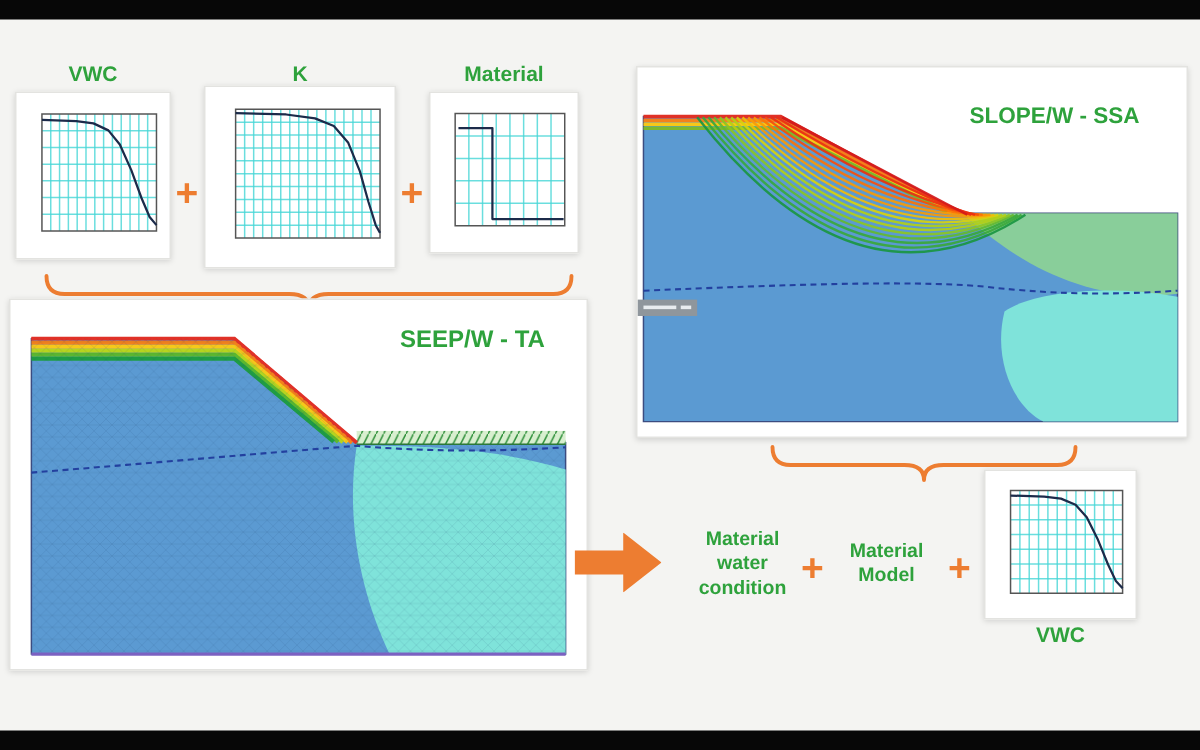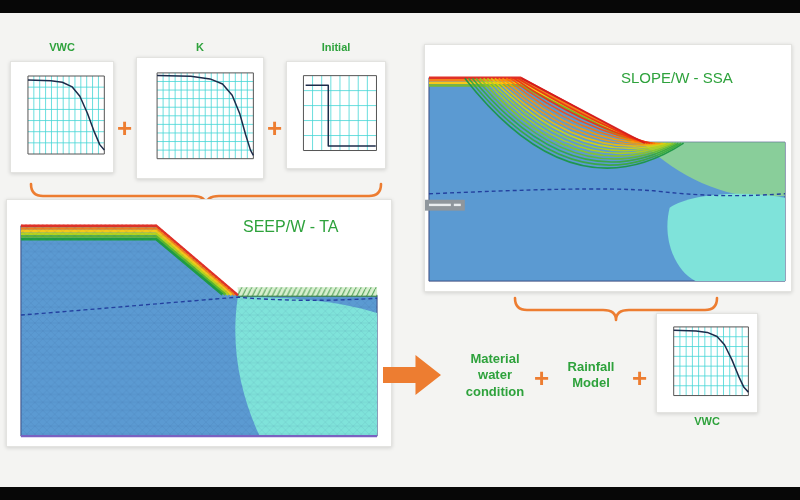--- a/index.html
+++ b/index.html
@@ -5,22 +5,22 @@
   html,body{margin:0;padding:0}
   body{width:800px;height:500px;position:relative;background:#070707;overflow:hidden;
        font-family:"Liberation Sans",sans-serif;}
   .bar{position:absolute;left:0;width:800px;background:#070707}
   #top-bar{top:0;height:13px}
   #bottom-bar{top:487px;height:13px}
   .stage{position:absolute;left:0;top:13px;width:800px;height:474px;background:#f4f4f2}
   .card{position:absolute;background:#fff;border:1px solid #e3e3e0;box-shadow:0 1px 4px rgba(0,0,0,.15);box-sizing:border-box}
   .chart-card{padding:5px}
   .chart-card svg{width:100%;height:100%;display:block}
-  .glabel{position:absolute;color:var(--green-label,#2ea23c);font-weight:bold;font-size:11px;text-align:center}
-  .panel-title{position:absolute;color:var(--green-label,#2ea23c);font-weight:normal;font-size:15px;z-index:3}
+  .glabel{position:absolute;color:var(--green-label,#2ea23c);font-weight:bold;font-size:14px;text-align:center}
+  .panel-title{position:absolute;color:var(--green-label,#2ea23c);font-weight:bold;font-size:15px;text-align:center;z-index:3}
   .plus{position:absolute;color:var(--orange,#ed7d31);font-weight:bold;font-size:26px;line-height:1}
   .brace{position:absolute}
   .brace path{stroke:var(--orange,#ed7d31);stroke-width:2.6;fill:none;stroke-linecap:round;stroke-linejoin:round}
   .arrow{position:absolute;background:var(--orange,#ed7d31);
          clip-path:polygon(0 30%,56% 30%,56% 0,100% 50%,56% 100%,56% 70%,0 70%)}
   .fillsvg{position:absolute;left:0;top:0;width:100%;height:100%}
   .wraplabel{line-height:1.25;font-size:13px}
 </style>
 </head>
 <body>
@@ -87,21 +87,21 @@
         <line x1="13" y1="63.6" x2="96" y2="63.6" stroke="var(--grid-cyan)" stroke-width="1" vector-effect="non-scaling-stroke" opacity="0.8"></line>
         <line x1="13" y1="71.4" x2="96" y2="71.4" stroke="var(--grid-cyan)" stroke-width="1" vector-effect="non-scaling-stroke" opacity="0.8"></line>
         <line x1="13" y1="79.2" x2="96" y2="79.2" stroke="var(--grid-cyan)" stroke-width="1" vector-effect="non-scaling-stroke" opacity="0.8"></line>
         <rect x="13" y="9" width="83" height="78" fill="none" stroke="#555" stroke-width="1" vector-effect="non-scaling-stroke"></rect>
         <polyline points="13.00,11.34 42.05,12.12 58.65,14.46 69.44,19.14 77.74,29.28 84.38,46.44 89.36,65.16 93.51,79.20 96.00,83.88" fill="none" stroke="var(--curve)" stroke-width="1.5" vector-effect="non-scaling-stroke" stroke-linejoin="round"></polyline>
       </svg>
   </div>
 
   <div class="plus" style="left:267px;top:102px">+</div>
 
-  <div class="glabel" style="left:286px;top:28px;width:100px">Initial</div>
+  <div class="glabel" style="left:286px;top:28px;width:100px">Material</div>
   <div class="card chart-card" style="left:286px;top:48px;width:100px;height:108px">
     <svg viewBox="0 0 100 100" preserveAspectRatio="none">
         <rect x="13" y="9" width="83" height="78" fill="#ffffff"></rect>
         <line x1="23.375" y1="9" x2="23.375" y2="87" stroke="var(--grid-cyan)" stroke-width="1" vector-effect="non-scaling-stroke" opacity="0.8"></line>
         <line x1="33.75" y1="9" x2="33.75" y2="87" stroke="var(--grid-cyan)" stroke-width="1" vector-effect="non-scaling-stroke" opacity="0.8"></line>
         <line x1="44.125" y1="9" x2="44.125" y2="87" stroke="var(--grid-cyan)" stroke-width="1" vector-effect="non-scaling-stroke" opacity="0.8"></line>
         <line x1="54.5" y1="9" x2="54.5" y2="87" stroke="var(--grid-cyan)" stroke-width="1" vector-effect="non-scaling-stroke" opacity="0.8"></line>
         <line x1="64.875" y1="9" x2="64.875" y2="87" stroke="var(--grid-cyan)" stroke-width="1" vector-effect="non-scaling-stroke" opacity="0.8"></line>
         <line x1="75.25" y1="9" x2="75.25" y2="87" stroke="var(--grid-cyan)" stroke-width="1" vector-effect="non-scaling-stroke" opacity="0.8"></line>
         <line x1="85.625" y1="9" x2="85.625" y2="87" stroke="var(--grid-cyan)" stroke-width="1" vector-effect="non-scaling-stroke" opacity="0.8"></line>
@@ -189,21 +189,21 @@
   </div>
 
   <svg class="brace" style="left:512px;top:282px" width="208" height="28">
     <path d="M3,3 Q3,15 15,15 L91,15 Q104,15 104,25 Q104,15 117,15 L193,15 Q205,15 205,3"></path>
   </svg>
 
   <div class="arrow" style="left:383px;top:342px;width:58px;height:40px"></div>
 
   <div class="glabel wraplabel" style="left:462px;top:338px;width:66px">Material water condition</div>
   <div class="plus" style="left:534px;top:352px">+</div>
-  <div class="glabel wraplabel" style="left:554px;top:346px;width:74px">Rainfall Model</div>
+  <div class="glabel wraplabel" style="left:554px;top:346px;width:74px">Material Model</div>
   <div class="plus" style="left:632px;top:352px">+</div>
 
   <div class="card chart-card" style="left:656px;top:300px;width:102px;height:100px">
     <svg viewBox="0 0 100 100" preserveAspectRatio="none">
         <rect x="13" y="9" width="83" height="78" fill="#ffffff"></rect>
         <line x1="19.916666666666668" y1="9" x2="19.916666666666668" y2="87" stroke="var(--grid-cyan)" stroke-width="1" vector-effect="non-scaling-stroke" opacity="0.8"></line>
         <line x1="26.833333333333336" y1="9" x2="26.833333333333336" y2="87" stroke="var(--grid-cyan)" stroke-width="1" vector-effect="non-scaling-stroke" opacity="0.8"></line>
         <line x1="33.75" y1="9" x2="33.75" y2="87" stroke="var(--grid-cyan)" stroke-width="1" vector-effect="non-scaling-stroke" opacity="0.8"></line>
         <line x1="40.66666666666667" y1="9" x2="40.66666666666667" y2="87" stroke="var(--grid-cyan)" stroke-width="1" vector-effect="non-scaling-stroke" opacity="0.8"></line>
         <line x1="47.583333333333336" y1="9" x2="47.583333333333336" y2="87" stroke="var(--grid-cyan)" stroke-width="1" vector-effect="non-scaling-stroke" opacity="0.8"></line>

